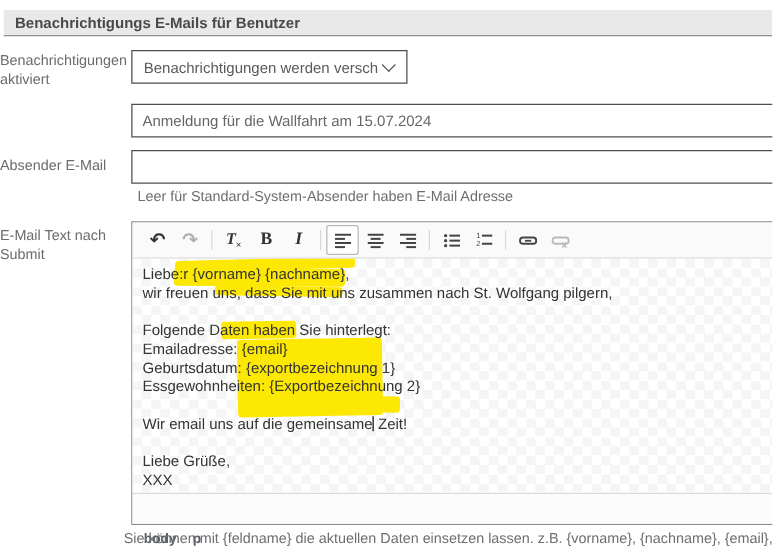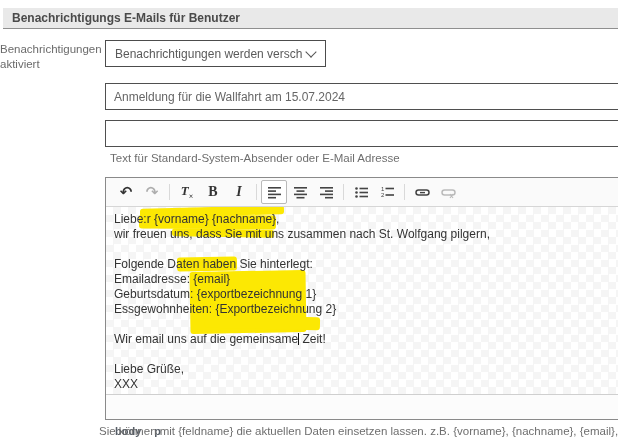--- a/index.html
+++ b/index.html
@@ -79,23 +79,25 @@
   </div>
 
   <div class="flabel" style="top:42px;">Benachrichtigungen aktiviert</div>
   <div class="sel">
     <span class="sel-txt">Benachrichtigungen werden verschickt</span>
     <span class="chev"></span>
   </div>
 
   <input class="tin" style="top: 83px;" type="text" value="Anmeldung für die Wallfahrt am 15.07.2024">
 
+  <div class="flabel" style="top:126px;">Absender E-Mail</div>
   <input class="tin" style="top: 120px;" type="text" value="">
-  <div class="hint" style="left:110px;top:152px;">Text für Standard-System-Absender oder E-Mail Adresse</div>
-
+  <div class="hint" style="left:110px;top:152px;">Leer für Standard-System-Absender haben E-Mail Adresse</div>
+
+  <div class="flabel" style="top:182px;">E-Mail Text nach Submit</div>
 
   <div class="editor">
     <div class="tbar">
       <div class="tbtn">
         <span class="g-undo">↶</span>
       </div>
       <div class="tbtn disabled">
         <span class="g-undo">↷</span>
       </div>
       <div class="tsep"></div>

